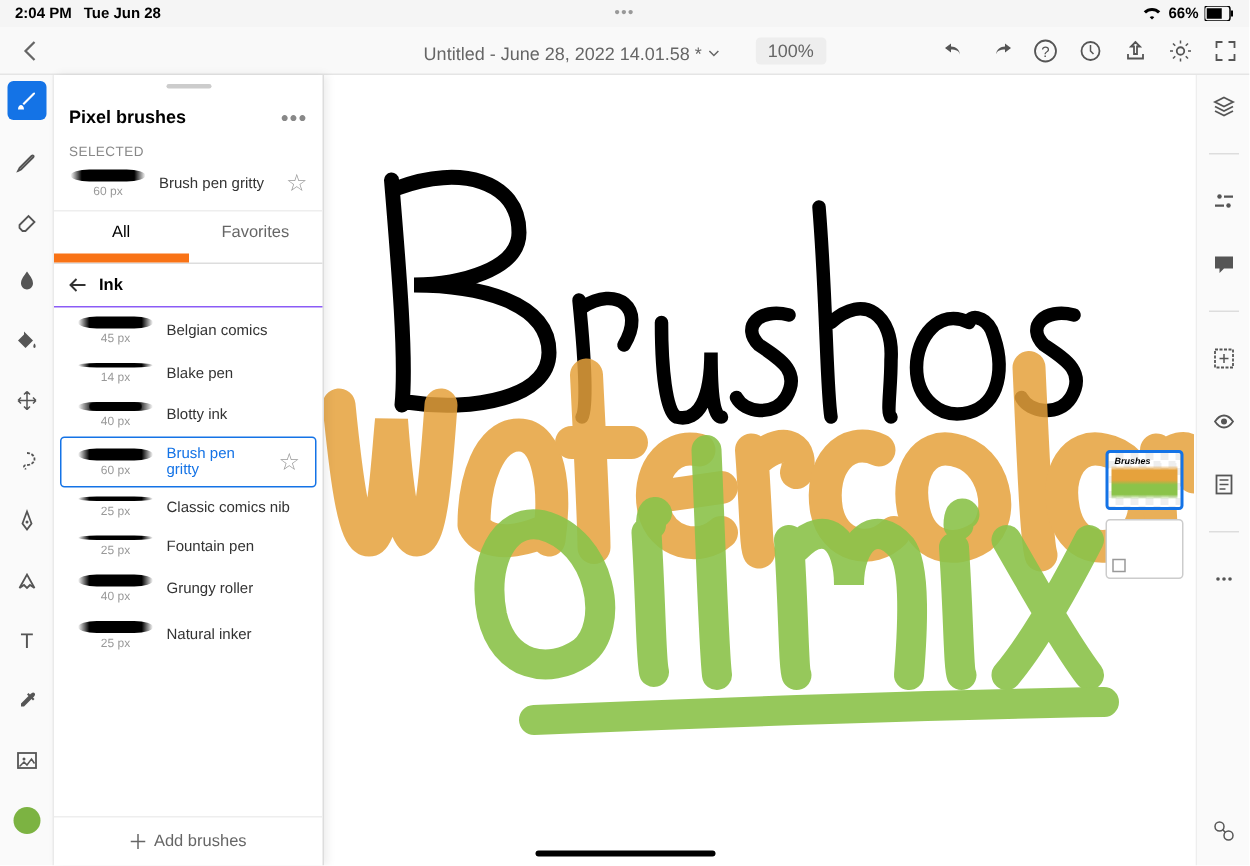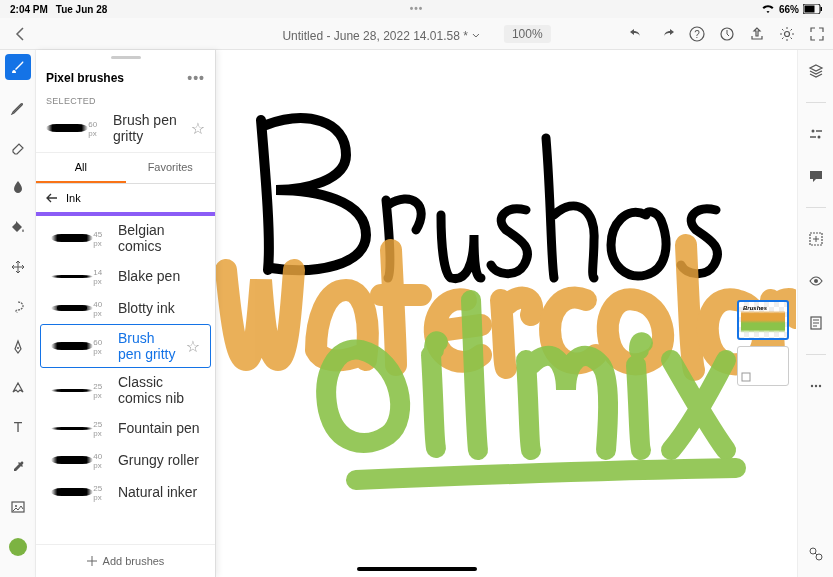--- a/index.html
+++ b/index.html
@@ -20,32 +20,32 @@
 .tool{width:26px;height:26px;display:flex;align-items:center;justify-content:center;cursor:pointer;color:#555;border-radius:4px}
 .tool.active{background:#1473e6;color:#fff}
 .color-swatch{width:18px;height:18px;border-radius:50%;background:#7cb342;margin-top:4px}
 .brush-panel{width:180px;background:#fff;border-right:1px solid #ddd;box-shadow:2px 0 6px rgba(0,0,0,0.08);display:flex;flex-direction:column;z-index:10}
 .panel-handle{height:14px;display:flex;align-items:center;justify-content:center}
 .panel-handle div{width:30px;height:3px;background:#ccc;border-radius:2px}
 .panel-header{display:flex;justify-content:space-between;align-items:center;padding:6px 10px;font-size:12px;font-weight:600}
 .panel-header .more{font-size:14px;color:#888;cursor:pointer;letter-spacing:1px}
 .section-label{font-size:9px;color:#888;padding:4px 10px 2px;text-transform:uppercase;letter-spacing:0.3px}
 .selected-brush{display:flex;align-items:center;padding:4px 10px 8px;gap:8px}
-.brush-preview{flex:0 0 52px;display:flex;flex-direction:row;align-items:center}
+.brush-preview{flex:0 0 52px;display:flex;flex-direction:column;align-items:center}
 .stroke{width:50px;height:8px;background:linear-gradient(90deg,transparent 0%,#000 15%,#000 85%,transparent 100%);border-radius:50%/100%}
 .stroke.thin{height:3px}
 .stroke.thick{height:10px}
 .stroke.blotty{height:6px;background:radial-gradient(circle at 20% 50%,#000 2px,transparent 3px),radial-gradient(circle at 40% 50%,#000 2px,transparent 3px),radial-gradient(circle at 60% 50%,#000 2px,transparent 3px),radial-gradient(circle at 80% 50%,#000 2px,transparent 3px),linear-gradient(90deg,transparent,#000 20%,#000 80%,transparent)}
 .px-label{font-size:8px;color:#999;margin-top:2px}
-.brush-name{font-size:14px;color:#333;flex:1}
+.brush-name{font-size:10px;color:#333;flex:1}
 .star{color:#999;cursor:pointer}
 .tabs{display:flex;border-bottom:1px solid #ddd;border-top:1px solid #eee}
 .tab{flex:1;text-align:center;padding:8px 0;font-size:11px;color:#666;cursor:pointer}
-.tab.active{border-bottom:2px solid #f97316;color:#000}
-.category-row{display:flex;align-items:center;padding:8px 10px;gap:8px;font-size:11px;font-weight:400;border-bottom:4px solid #8b5cf6}
+.tab.active{border-bottom:6px solid #f97316;color:#000}
+.category-row{display:flex;align-items:center;padding:8px 10px;gap:8px;font-size:11px;font-weight:700;border-bottom:1px solid #8b5cf6}
 .brush-list{flex:1;overflow-y:auto}
 .brush-item{display:flex;align-items:center;padding:5px 10px;gap:8px;cursor:pointer;border:1px solid transparent;border-radius:3px;margin:0 4px}
 .brush-item.selected{border-color:#1473e6}
 .add-brushes{padding:10px;text-align:center;font-size:11px;color:#666;border-top:1px solid #eee;cursor:pointer;display:flex;align-items:center;justify-content:center;gap:6px}
 .canvas{flex:1;background:#fff;position:relative;overflow:hidden}
 .canvas svg{position:absolute;top:0;left:0}
 .right-tools{width:36px;background:#fafafa;border-left:1px solid #eee;display:flex;flex-direction:column;align-items:center;padding-top:8px;gap:16px}
 .right-tools .sep{width:20px;height:1px;background:#ddd;margin:2px 0}
 .thumbs{position:absolute;right:44px;top:250px;display:flex;flex-direction:column;gap:6px}
 .thumb{width:52px;height:40px;border:1px solid #ccc;border-radius:3px;background:#fff;cursor:pointer;position:relative;overflow:hidden}

